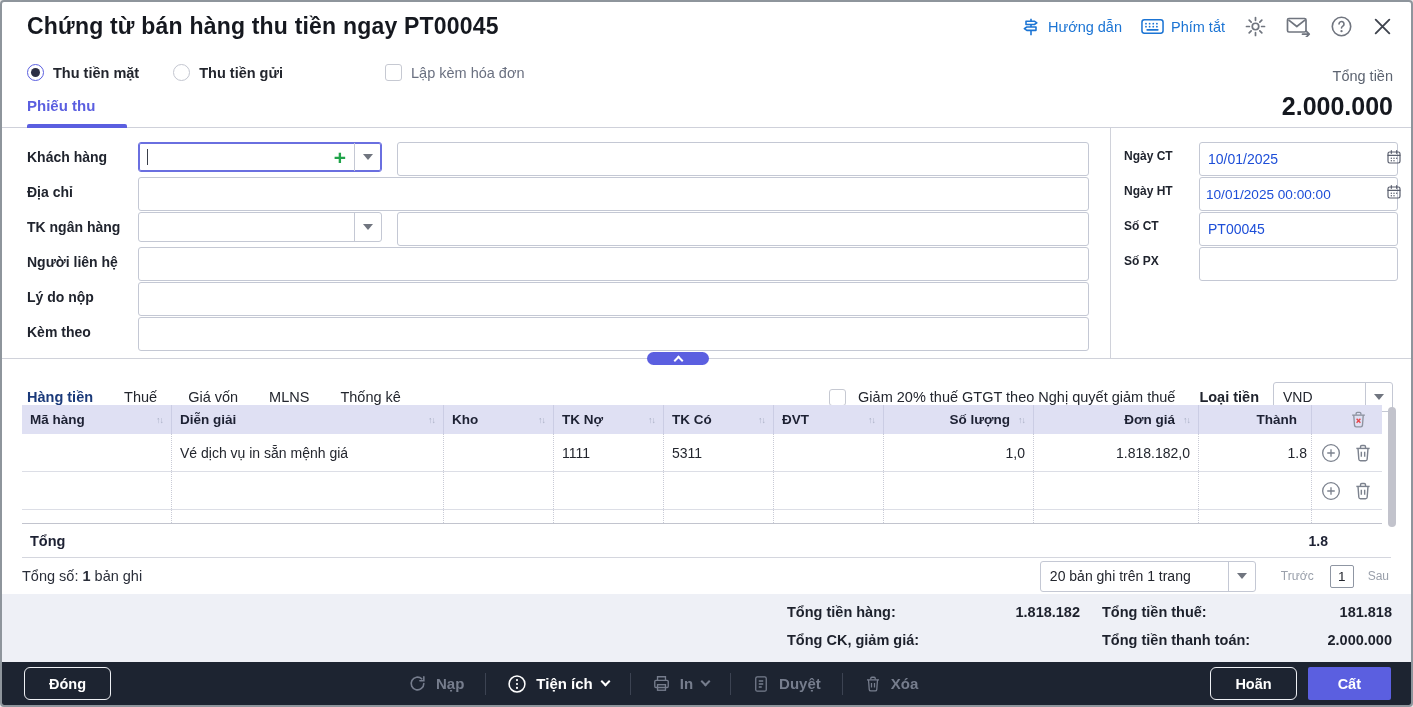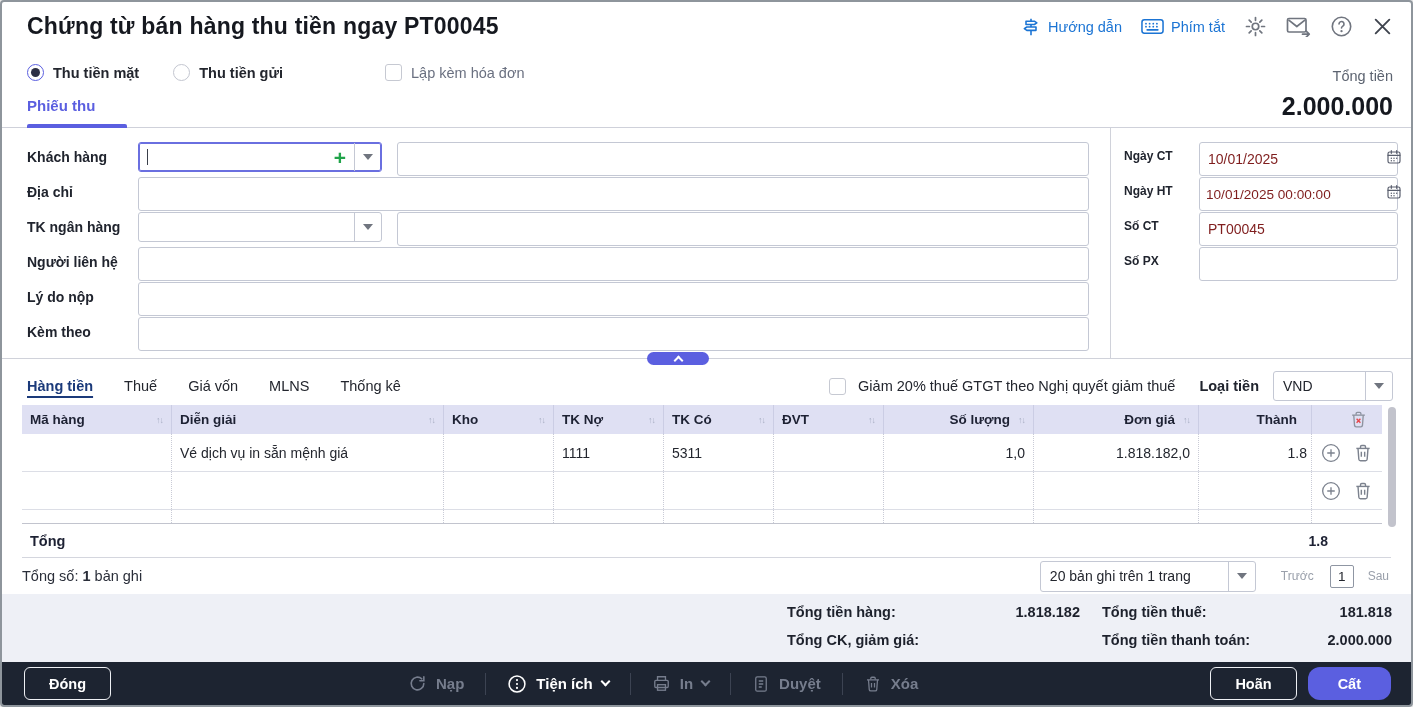--- a/index.html
+++ b/index.html
@@ -29,39 +29,39 @@
 
   
   .tab-row { left:0; right:0; top:89px; height:37px; border-bottom:1px solid #cfd1da; }
   .main-tab { position:absolute; left:25px; top:6px; color:#5b5fe0; font-size:15px; font-weight:700; }
   .main-tab-underline { position:absolute; left:25px; bottom:-1px; width:100px; height:4px; background:#5b5fe0; border-radius:2px 2px 0 0; }
 
   
   .form { left:0; right:0; top:126px; height:231px; border-bottom:1px solid #d0d2da; }
   .f-label { position:absolute; left:25px; font-size:14px; font-weight:700; color:#20242e; }
   .txt { position:absolute; height:30px; border:1px solid #c4c8d4; border-radius:3px; background:#fff;
-         font-family:inherit; font-size:14px; color:#7f1d1d; padding:16px 8px; outline:none; }
+         font-family:inherit; font-size:14px; color:#1d4ed8; padding:16px 8px; outline:none; }
   .combo { position:absolute; height:30px; border:1px solid #c4c8d4; border-radius:3px; background:#fff; display:flex; }
   .combo.focused { border-color:#6a6fe0; box-shadow:0 0 0 1px #6a6fe0 inset; }
   .combo-main { flex:1; display:flex; align-items:center; padding:0 8px; position:relative; }
   .combo-arrow { width:27px; border-left:1px solid #c4c8d4; display:flex; align-items:center; justify-content:center; }
   .tri-down { width:0; height:0; border-left:5px solid transparent; border-right:5px solid transparent; border-top:6px solid #70757f; }
   .caret { width:1px; height:16px; background:#3a3f4a; }
   .plus-green { margin-left:auto; color:#21a44a; font-size:21px; font-weight:700; line-height:1; cursor:pointer; }
   .form-right { position:absolute; left:1108px; top:0; bottom:0; right:0; border-left:1px solid #d0d2da; }
   .fr-label { position:absolute; left:13px; font-size:12px; font-weight:700; color:#20242e; }
   .fr-input { position:absolute; left:88px; width:199px; }
   .cal-icon { position:absolute; color:#5a5f6e; }
 
   .collapse-pill { left:645px; top:350px; width:62px; height:13px; background:#5b5fe0; border-radius:7px;
                    display:flex; align-items:center; justify-content:center; cursor:pointer; z-index:5; }
   .chev-up { width:7px; height:7px; border-left:2px solid #fff; border-top:2px solid #fff; transform:rotate(45deg); margin-top:3px; }
 
   
-  .dtabs { left:0; right:0; top:361px; height:46px; display:flex; align-items:center; }
+  .dtabs { left:0; right:0; top:372px; height:46px; display:flex; align-items:center; }
   .dtab-list { display:flex; align-items:center; gap:31px; margin-left:25px; }
   .dtab { font-size:14.5px; color:#23262e; cursor:pointer; }
   .dtab.active { color:#1b3a7a; font-weight:700; text-decoration:underline; text-underline-offset:5px; text-decoration-thickness:2px; }
   .dtabs-right { margin-left:auto; margin-right:18px; display:flex; align-items:center; }
   .gtgt-label { font-size:14.5px; color:#23262e; margin-left:12px; }
   .currency-label { font-size:14.5px; font-weight:700; color:#20242e; margin-left:24px; }
   .mini-select { display:flex; height:30px; width:120px; border:1px solid #c4c8d4; border-radius:3px; background:#fff; margin-left:14px; cursor:pointer; }
   .mini-select .val { flex:1; display:flex; align-items:center; padding:0 9px; font-size:14px; color:#23262e; }
 
   
@@ -117,21 +117,21 @@
   .btn-close { margin-left:22px; }
   .f-center { position:absolute; left:392px; display:flex; align-items:center; }
   .f-item { display:flex; align-items:center; gap:9px; font-size:15px; font-weight:600; padding:0 14px; cursor:pointer; }
   .f-item.disabled { color:#767d8d; }
   .f-item.enabled { color:#fff; }
   .f-item svg { flex:0 0 auto; }
   .f-div { width:1px; height:22px; background:#3c4352; margin:0 7px; }
   .chev { width:7px; height:7px; border-right:2px solid currentColor; border-bottom:2px solid currentColor;
           transform:rotate(45deg); margin-top:-4px; }
   .f-right { margin-left:auto; display:flex; align-items:center; gap:11px; padding-right:20px; }
-  .btn-save { height:33px; border:none; border-radius:12px; background:#5b5fe0; color:#fff;
+  .btn-save { height:33px; border:none; border-radius:2px; background:#5b5fe0; color:#fff;
               font-size:14.5px; font-weight:700; padding:0 30px; font-family:inherit; cursor:pointer; }
 </style>
 </head>
 <body>
 
 <div class="app">
 
   <div class="abs title">Chứng từ bán hàng thu tiền ngay PT00045</div>
   <div class="abs tb-right">
     <span class="tb-link">

